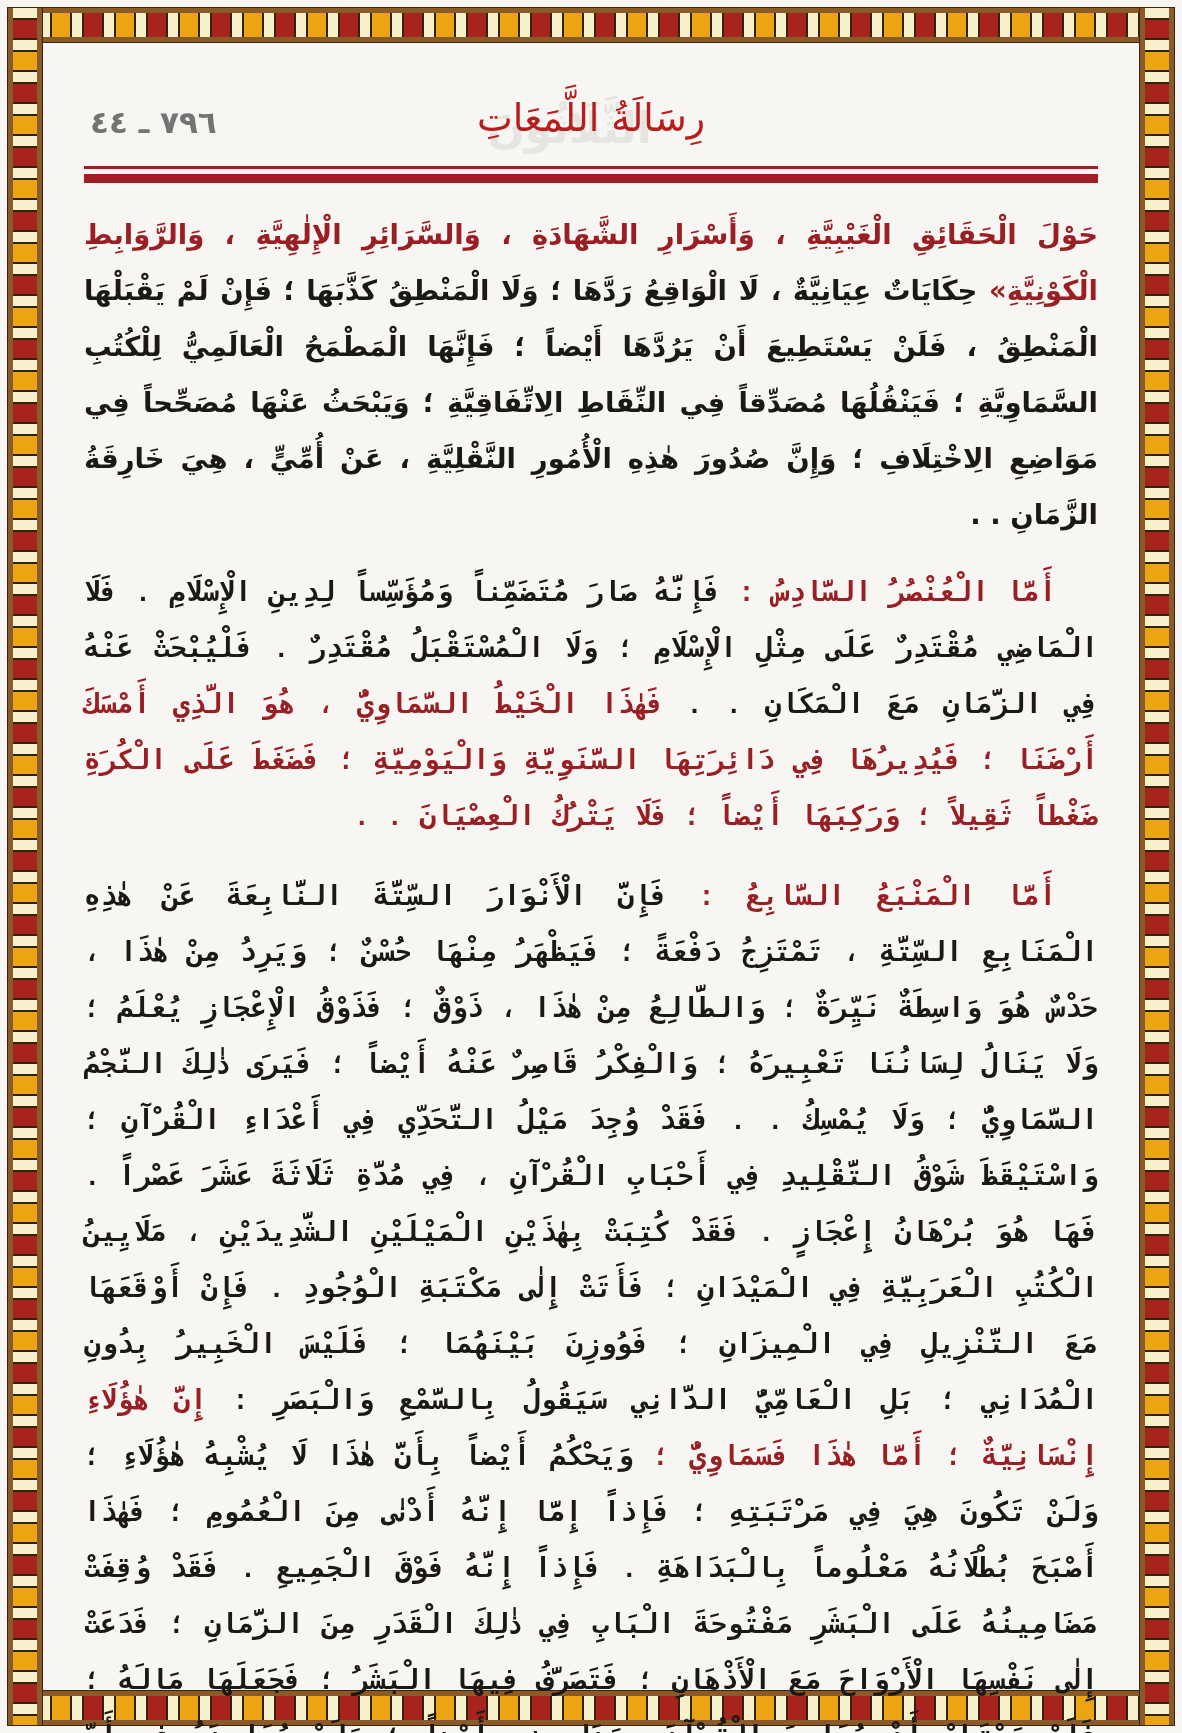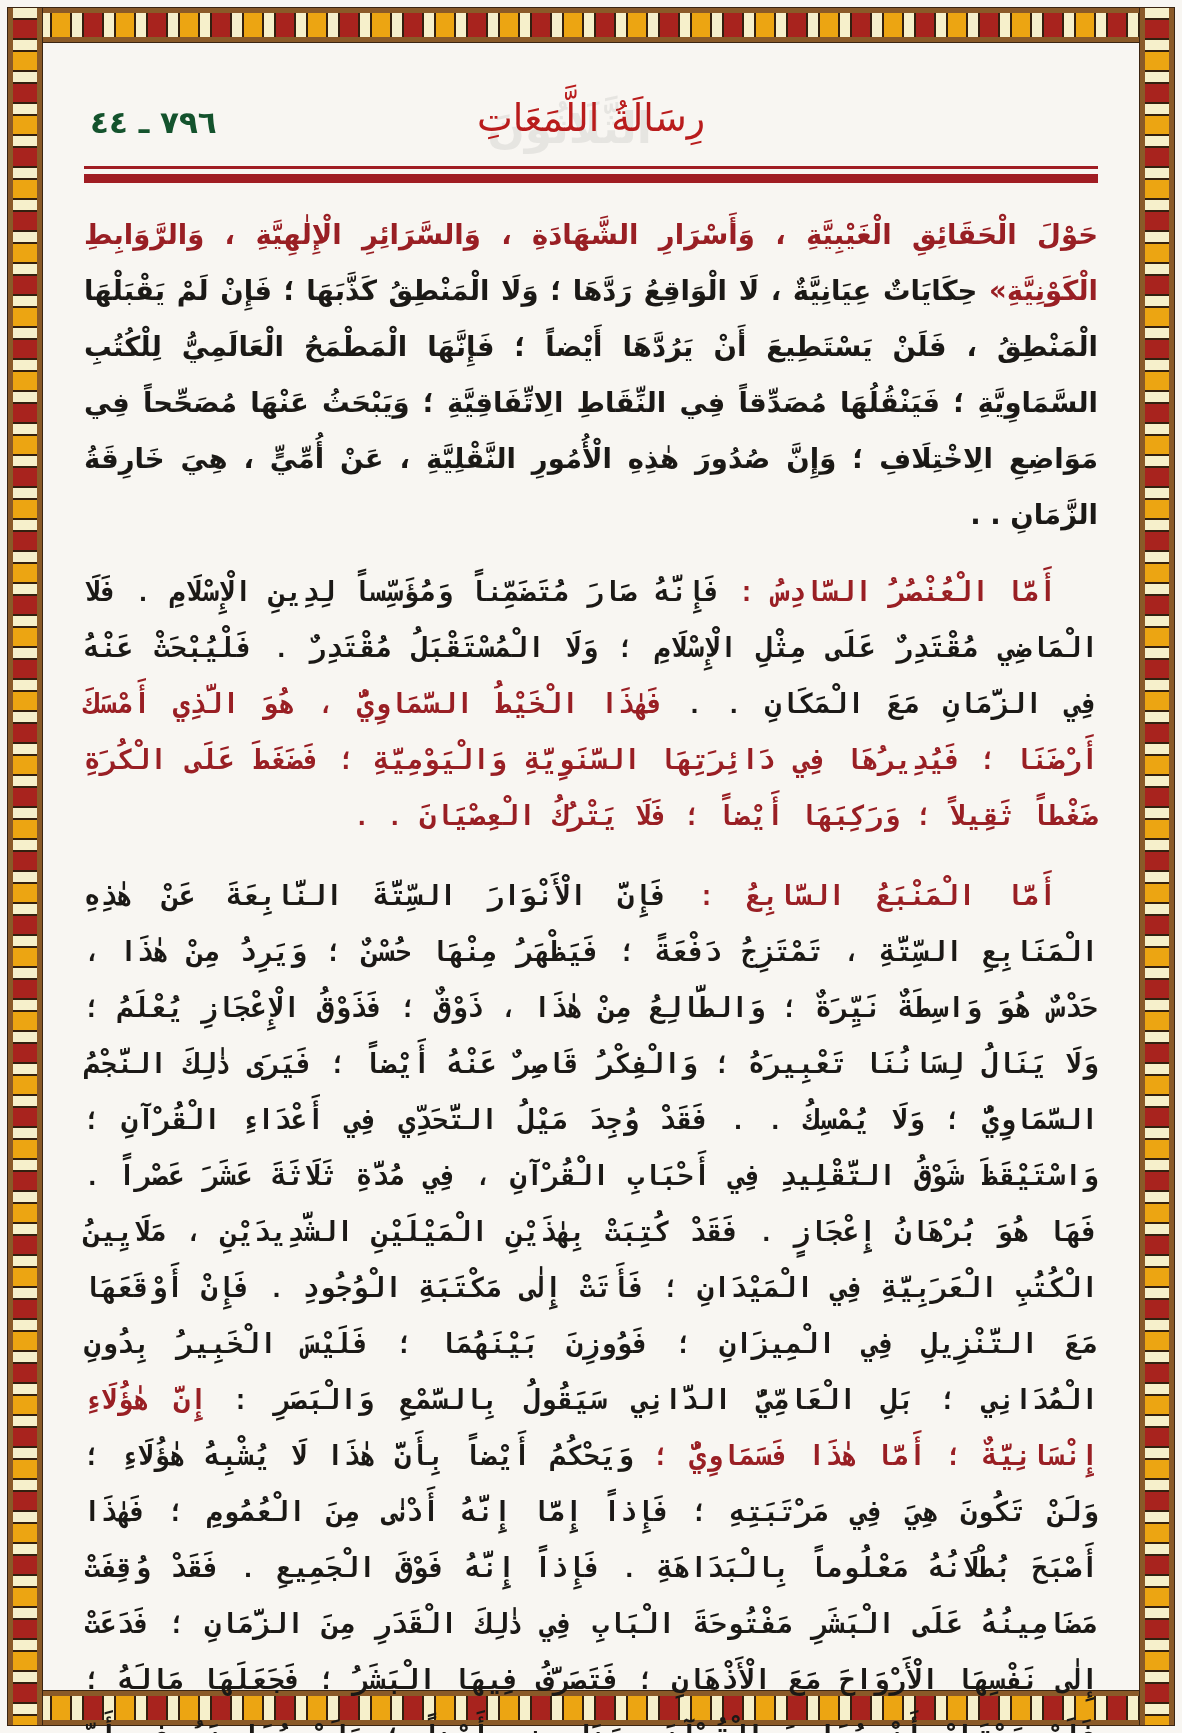--- a/index.html
+++ b/index.html
@@ -37,21 +37,21 @@
   
   .content{
     position:absolute;top:46px;left:46px;right:46px;bottom:46px;
     background:#f8f6f2;
     padding:24px 30px 0 30px;
     box-sizing:border-box;
   }
   .header{position:relative;height:118px;}
   .page-number{
     position:absolute;top:26px;left:6px;
-    font-size:31px;font-weight:bold;color:#14532d;
+    font-size:31px;font-weight:bold;color:#737373;
     letter-spacing:2px;
   }
   .title-wrap{position:absolute;top:18px;right:0;left:0;text-align:center;}
   .title-ghost{
     position:absolute;top:6px;right:44%;
     font-size:44px;font-weight:bold;color:#9a9a98;opacity:.18;
     white-space:nowrap;
   }
   .page-title{
     position:relative;display:inline-block;

